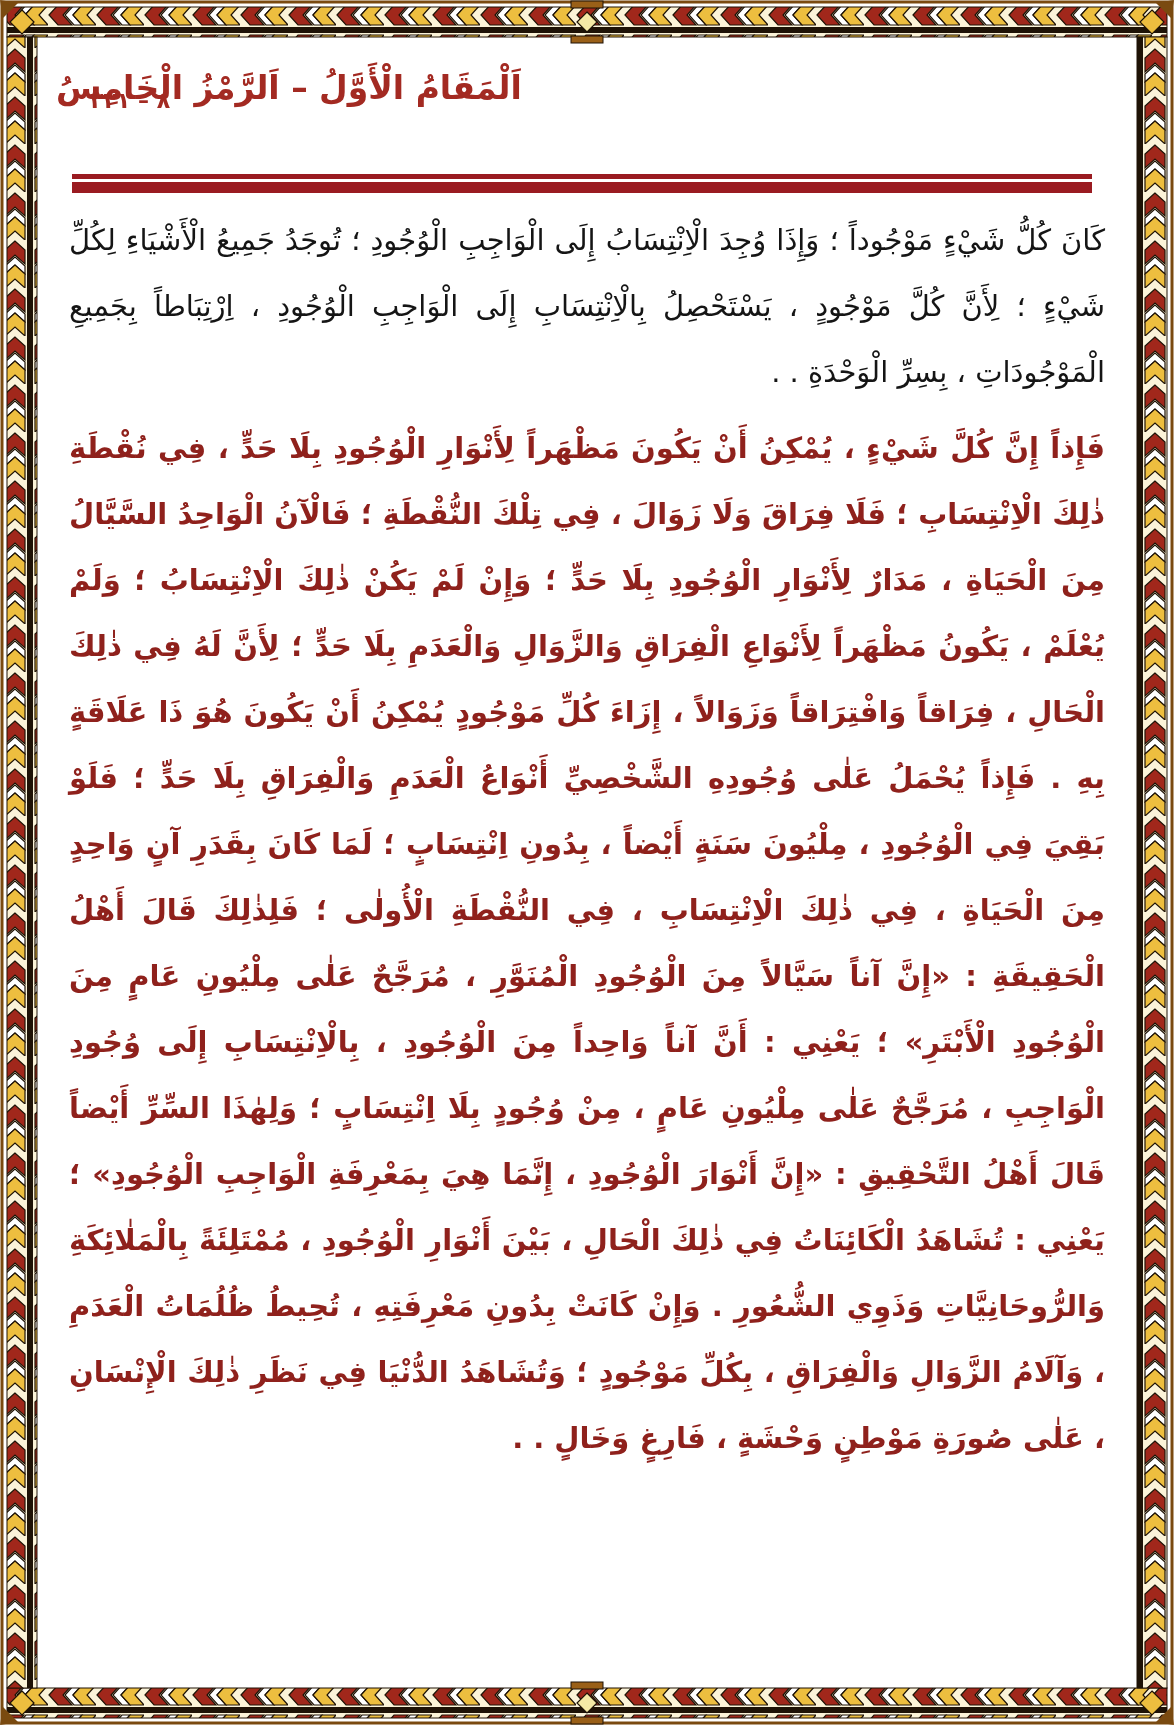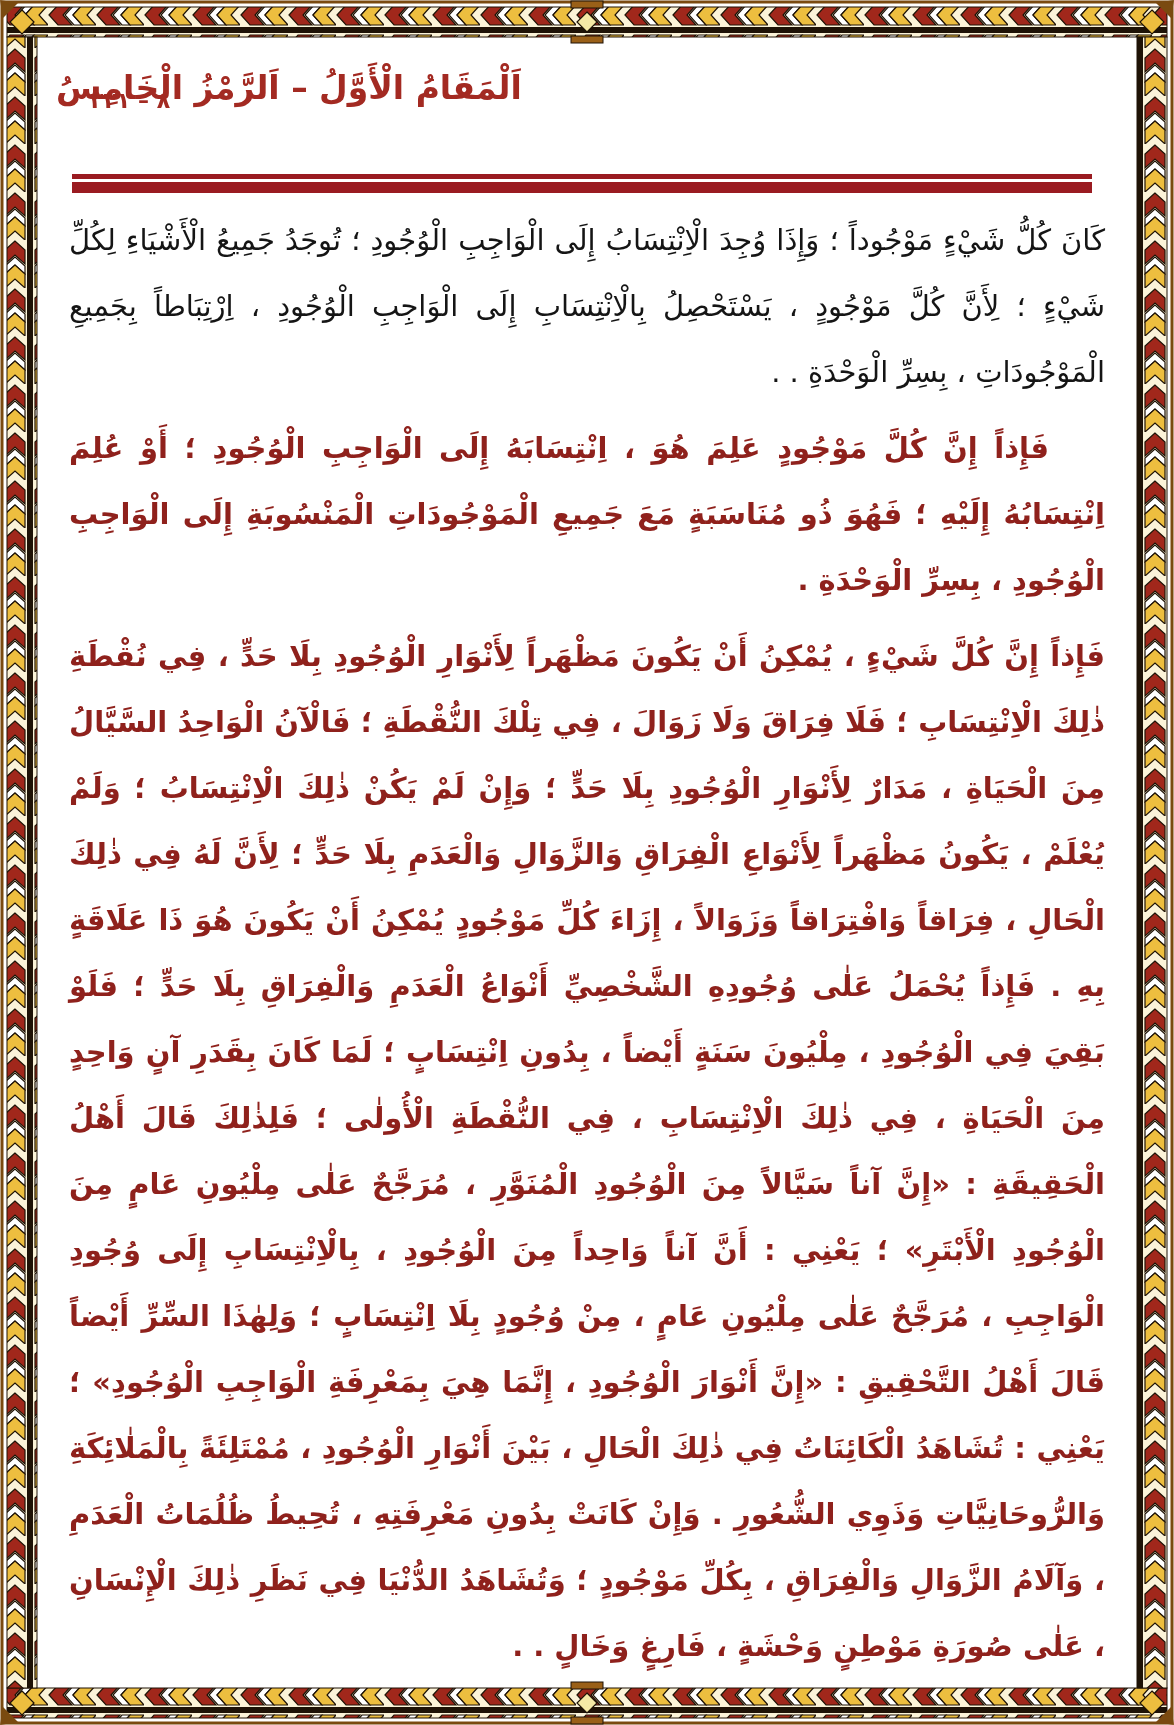--- a/index.html
+++ b/index.html
@@ -106,18 +106,17 @@
   <div class="content" dir="rtl">
     <div class="header">
       <span class="pagenum">٨ – ٣٢١</span>
       <h1 class="title">اَلْمَقَامُ الْأَوَّلُ – اَلرَّمْزُ الْخَامِسُ</h1>
     </div>
 
     <div class="rule"></div>
 
     <div class="body">
       <p class="black">كَانَ كُلُّ شَيْءٍ مَوْجُوداً ؛ وَإِذَا وُجِدَ الْاِنْتِسَابُ إِلَى الْوَاجِبِ الْوُجُودِ ؛ تُوجَدُ جَمِيعُ الْأَشْيَاءِ لِكُلِّ شَيْءٍ ؛ لِأَنَّ كُلَّ مَوْجُودٍ ، يَسْتَحْصِلُ بِالْاِنْتِسَابِ إِلَى الْوَاجِبِ الْوُجُودِ ، اِرْتِبَاطاً بِجَمِيعِ الْمَوْجُودَاتِ ، بِسِرِّ الْوَحْدَةِ . .</p>
-      <p class="maroon indent">فَإِذاً إِنَّ كُلَّ مَوْجُودٍ عَلِمَ هُوَ ، اِنْتِسَابَهُ إِلَى الْوَاجِبِ الْوُجُودِ ؛ أَوْ عُلِمَ اِنْتِسَابُهُ إِلَيْهِ ؛ فَهُوَ ذُو مُنَاسَبَةٍ مَعَ جَمِيعِ الْمَوْجُودَاتِ الْمَنْسُوبَةِ إِلَى الْوَاجِبِ الْوُجُودِ ، بِسِرِّ الْوَحْدَةِ .</p>
       <p class="maroon">فَإِذاً إِنَّ كُلَّ شَيْءٍ ، يُمْكِنُ أَنْ يَكُونَ مَظْهَراً لِأَنْوَارِ الْوُجُودِ بِلَا حَدٍّ ، فِي نُقْطَةِ ذٰلِكَ الْاِنْتِسَابِ ؛ فَلَا فِرَاقَ وَلَا زَوَالَ ، فِي تِلْكَ النُّقْطَةِ ؛ فَالْآنُ الْوَاحِدُ السَّيَّالُ مِنَ الْحَيَاةِ ، مَدَارٌ لِأَنْوَارِ الْوُجُودِ بِلَا حَدٍّ ؛ وَإِنْ لَمْ يَكُنْ ذٰلِكَ الْاِنْتِسَابُ ؛ وَلَمْ يُعْلَمْ ، يَكُونُ مَظْهَراً لِأَنْوَاعِ الْفِرَاقِ وَالزَّوَالِ وَالْعَدَمِ بِلَا حَدٍّ ؛ لِأَنَّ لَهُ فِي ذٰلِكَ الْحَالِ ، فِرَاقاً وَافْتِرَاقاً وَزَوَالاً ، إِزَاءَ كُلِّ مَوْجُودٍ يُمْكِنُ أَنْ يَكُونَ هُوَ ذَا عَلَاقَةٍ بِهِ . فَإِذاً يُحْمَلُ عَلٰى وُجُودِهِ الشَّخْصِيِّ أَنْوَاعُ الْعَدَمِ وَالْفِرَاقِ بِلَا حَدٍّ ؛ فَلَوْ بَقِيَ فِي الْوُجُودِ ، مِلْيُونَ سَنَةٍ أَيْضاً ، بِدُونِ اِنْتِسَابٍ ؛ لَمَا كَانَ بِقَدَرِ آنٍ وَاحِدٍ مِنَ الْحَيَاةِ ، فِي ذٰلِكَ الْاِنْتِسَابِ ، فِي النُّقْطَةِ الْأُولٰى ؛ فَلِذٰلِكَ قَالَ أَهْلُ الْحَقِيقَةِ : «إِنَّ آناً سَيَّالاً مِنَ الْوُجُودِ الْمُنَوَّرِ ، مُرَجَّحٌ عَلٰى مِلْيُونِ عَامٍ مِنَ الْوُجُودِ الْأَبْتَرِ» ؛ يَعْنِي : أَنَّ آناً وَاحِداً مِنَ الْوُجُودِ ، بِالْاِنْتِسَابِ إِلَى وُجُودِ الْوَاجِبِ ، مُرَجَّحٌ عَلٰى مِلْيُونِ عَامٍ ، مِنْ وُجُودٍ بِلَا اِنْتِسَابٍ ؛ وَلِهٰذَا السِّرِّ أَيْضاً قَالَ أَهْلُ التَّحْقِيقِ : «إِنَّ أَنْوَارَ الْوُجُودِ ، إِنَّمَا هِيَ بِمَعْرِفَةِ الْوَاجِبِ الْوُجُودِ» ؛ يَعْنِي : تُشَاهَدُ الْكَائِنَاتُ فِي ذٰلِكَ الْحَالِ ، بَيْنَ أَنْوَارِ الْوُجُودِ ، مُمْتَلِئَةً بِالْمَلٰائِكَةِ وَالرُّوحَانِيَّاتِ وَذَوِي الشُّعُورِ . وَإِنْ كَانَتْ بِدُونِ مَعْرِفَتِهِ ، تُحِيطُ ظُلُمَاتُ الْعَدَمِ ، وَآلَامُ الزَّوَالِ وَالْفِرَاقِ ، بِكُلِّ مَوْجُودٍ ؛ وَتُشَاهَدُ الدُّنْيَا فِي نَظَرِ ذٰلِكَ الْإِنْسَانِ ، عَلٰى صُورَةِ مَوْطِنٍ وَحْشَةٍ ، فَارِغٍ وَخَالٍ . .</p>
 
     </div>
   </div>
 </div>
 
 </body></html>

